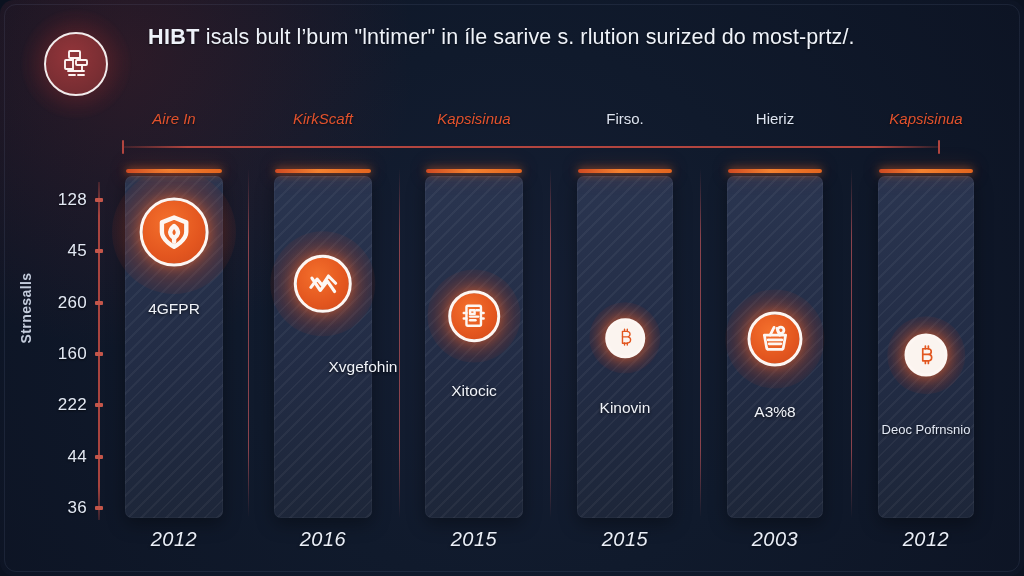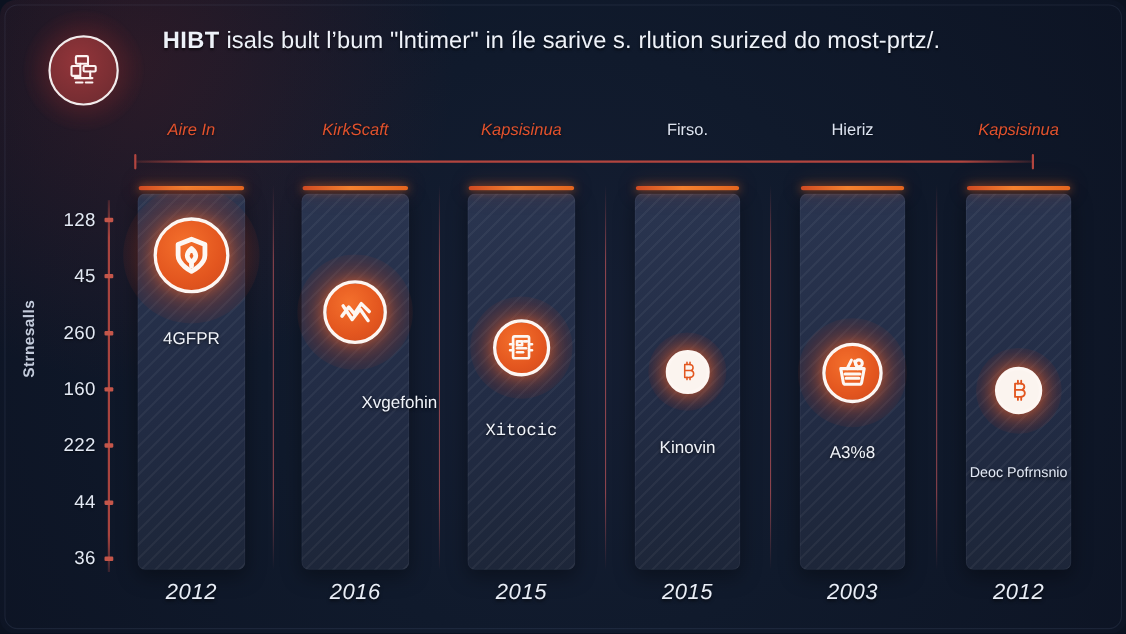--- a/index.html
+++ b/index.html
@@ -259,21 +259,21 @@
           <svg width="29" height="29" viewBox="0 0 32 32" fill="none" stroke="#fdf7f3" stroke-width="2.68" stroke-linecap="round" stroke-linejoin="round">
             <rect x="8" y="5" width="16" height="22" rx="1.6"></rect>
             <path d="M12 10h5v4h-5z"></path>
             <path d="M19 10h3"></path>
             <path d="M12 17h9"></path>
             <path d="M12 21h6"></path>
             <path d="M8 13H5M8 19H5M24 13h3M24 19h3"></path>
           </svg>
         </div>
       </div>
-      <div class="bar-label" style="left: 474px; top: 382px; font-family: Liberation Mono, monospace;">Xitocic</div>
+      <div class="bar-label" style="left: 474px; top: 382px;">Xitocic</div>
       <div class="x-label" style="left: 474px;">2015</div>
       <div class="bar" style="left: 577px; top: 176px; width: 96px; height: 342px;"></div>
       <div class="bar-cap" style="left: 578px; top: 169px; width: 94px;"></div>
       <div class="icon-node" style="left: 625px; top: 338px; width: 46px; height: 46px;">
         <div class="icon-glow" style="width: 71.3px; height: 71.3px;"></div>
         <div class="icon-disc white" style="width: 39.56px; height: 39.56px;">
           <svg width="22" height="22" viewBox="0 0 32 32" fill="none" stroke="#e2561f" stroke-width="2.06" stroke-linecap="round" stroke-linejoin="round">
             <path d="M12 6 h6 c3.4 0 5 1.8 5 4.2 c0 2.2-1.4 3.4-3 3.8 c2.2.4 3.8 1.8 3.8 4.3 c0 3-2.2 4.9-6 4.9 H12 Z" fill="none"></path>
             <path d="M12 14h7"></path>
             <path d="M15 6v-3M19 6v-3M15 23v3M19 23v3"></path>

